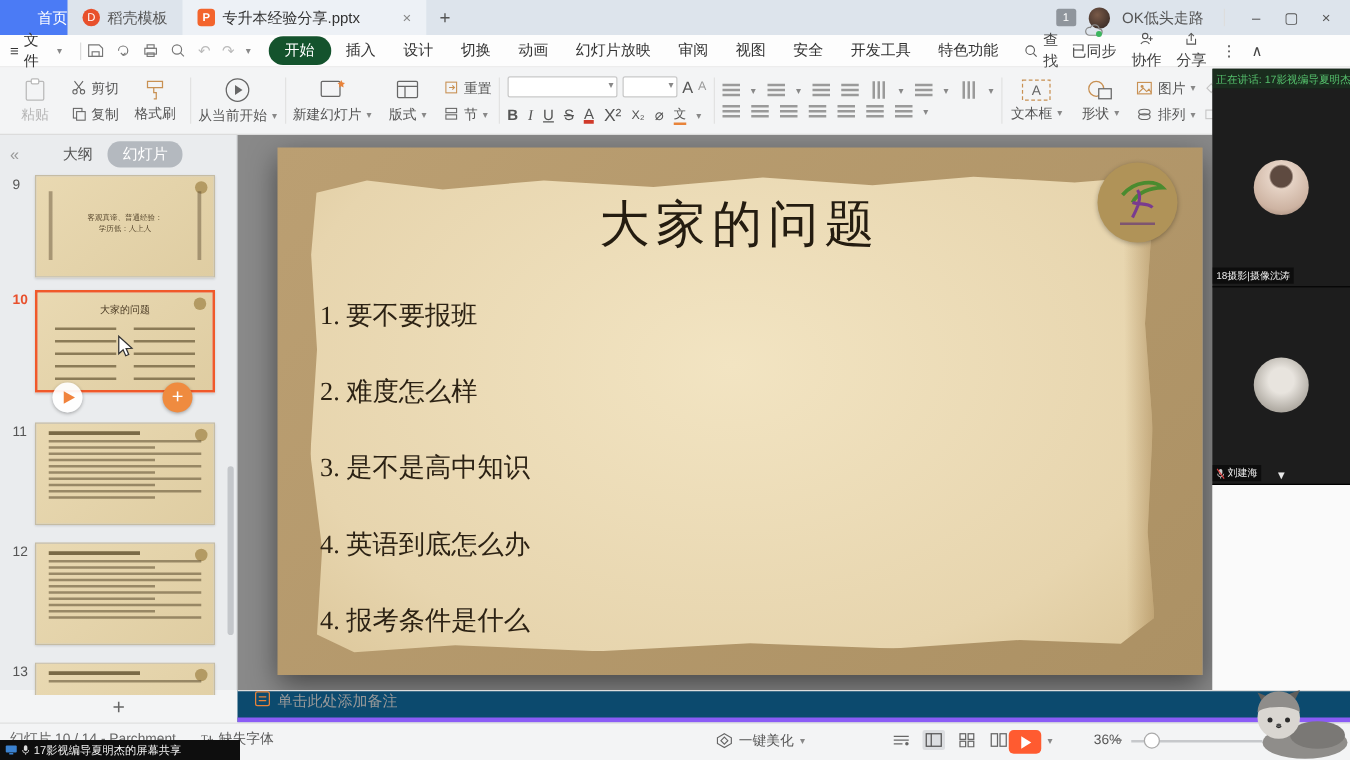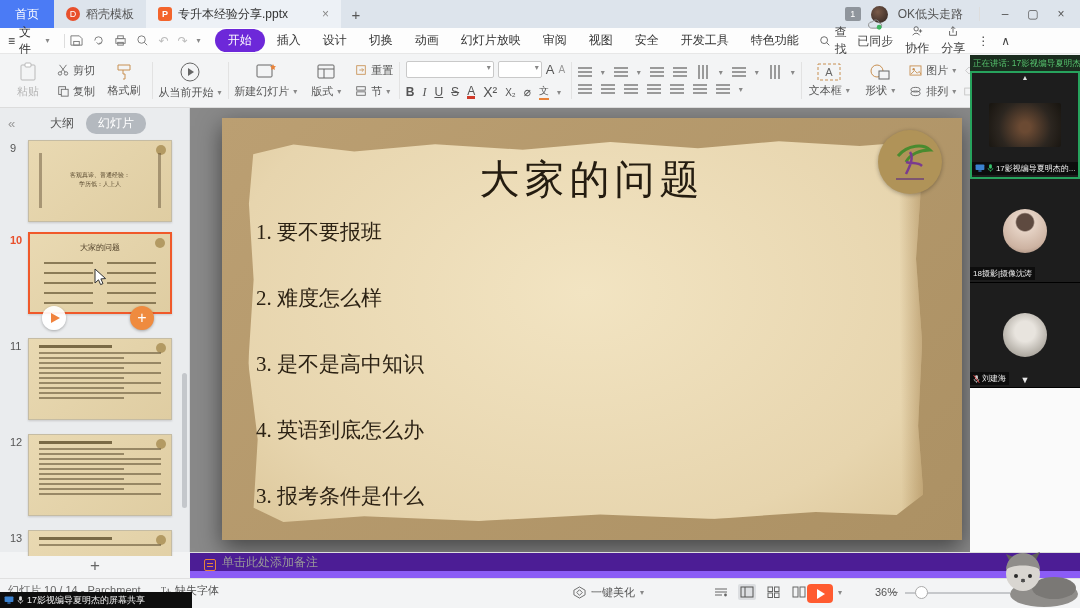--- a/index.html
+++ b/index.html
@@ -2,42 +2,42 @@
 <html><head>
 <meta charset="utf-8">
 <style>
   * { margin:0; padding:0; box-sizing:border-box; }
   html,body { width:1080px; height:608px; overflow:hidden; }
   body { font-family:"Liberation Sans",sans-serif; font-size:12px; color:#444; background:#fff; }
   #app { position:relative; width:1080px; height:608px; overflow:hidden; background:#f3f4f5; }
 
   
   .titlebar { position:absolute; left:0; top:0; width:1080px; height:28px; background:#dde4ec; display:flex; align-items:center; }
-  .home-tab { width:54px; height:28px; background:#4b7bf5; color:#fff; display:flex; align-items:center; justify-content:center; font-size:12px; }
+  .home-tab { width:54px; height:28px; background:#4b7bf5; color:#fff; display:flex; align-items:center; justify-content:flex-end; font-size:12px; }
   .tab { height:28px; display:flex; align-items:center; gap:6px; padding:0 12px; font-size:12px; color:#555; }
   .tab.doc { background:#edf1f6; color:#333; width:195px; }
   .flame { width:14px; height:14px; border-radius:50%; background:#e8502c; color:#fff; font-size:9px; display:flex; align-items:center; justify-content:center; }
   .pptico { width:14px; height:14px; border-radius:3px; background:#f3642c; color:#fff; font-size:9px; font-weight:bold; display:flex; align-items:center; justify-content:center; }
   .tab-close { margin-left:auto; color:#888; font-size:12px; }
   .newtab { width:30px; text-align:center; color:#555; font-size:15px; }
   .tb-right { margin-left:auto; display:flex; align-items:center; gap:10px; padding-right:10px; }
   .badge1 { min-width:16px; height:14px; background:#8f959c; color:#fff; font-size:9px; display:flex; align-items:center; justify-content:center; border-radius:2px; padding:0 2px; }
   .avatar { width:17px; height:17px; border-radius:50%; background:radial-gradient(circle at 40% 35%,#7a5a48,#2c2220); }
   .uname { color:#555; }
   .winbtn { color:#555; font-size:12px; width:18px; text-align:center; }
 
   
   .menubar { position:absolute; left:0; top:28px; width:1080px; height:26px; background:#fdfdfd; border-bottom:1px solid #e7e7e7; display:flex; align-items:center; }
   .menubar .file { display:flex; align-items:center; gap:4px; padding:0 8px; color:#333; }
   .vsep { width:1px; height:14px; background:#ddd; margin:0 6px; }
   .qicons { display:flex; align-items:center; gap:9px; color:#666; }
   .qicons .dim { color:#bbb; }
   .rtabs { display:flex; align-items:center; gap:2px; margin-left:14px; }
   .rtab { padding:3px 10px; color:#333; font-size:12px; white-space:nowrap; }
-  .rtab.active { background:#6d28d9; color:#fff; border-radius:12px; padding:3px 13px; }
+  .rtab.active { background:#14532d; color:#fff; border-radius:12px; padding:3px 13px; }
   .findbox { display:flex; align-items:center; gap:4px; margin-left:10px; color:#444; }
   .mb-right { margin-left:auto; display:flex; align-items:center; gap:12px; padding-right:70px; color:#444; }
   .mb-right .it { display:flex; align-items:center; gap:3px; white-space:nowrap;flex-direction:column; }
   .caret { font-size:8px; color:#888; }
 
   
   .ribbon { position:absolute; left:0; top:54px; width:1080px; height:54px; background:#f3f4f5; border-bottom:1px solid #dcdcdc; display:flex; align-items:stretch; }
   .rgroup { display:flex; align-items:center; padding:4px 6px; gap:7px; }
   .gsep { width:1px; background:#e2e2e2; margin:8px 0; }
   .bigbtn { display:flex; flex-direction:column; align-items:center; justify-content:center; gap:2px; font-size:11px; color:#555; min-width:44px; }
@@ -88,25 +88,25 @@
 
   
   .canvas { position:absolute; left:190px; top:108px; width:780px; height:444px; background:#898989; overflow:hidden; }
   .canvas-right { position:absolute; left:970px; top:388px; width:110px; height:164px; background:#fafafa; }
   .slide { position:absolute; left:32px; top:10px; width:740px; height:422px; background:linear-gradient(135deg,#bb9f72,#ac9164); box-shadow:0 8px 22px rgba(0,0,0,.5); }
   .parch { position:absolute; left:26px; right:40px; top:22px; bottom:20px; background:radial-gradient(ellipse at 50% 40%,#f2e4c2,#e7d5ae 75%,#ddc89c); transform:rotate(-.5deg); clip-path:polygon(1% 3%,7% .5%,16% 2.5%,28% .8%,41% 2.4%,54% .6%,67% 2.4%,79% .8%,91% 2.2%,99% 1.2%,100% 14%,99.2% 32%,100% 54%,99.3% 76%,100% 94%,96% 99.4%,84% 98.4%,69% 100%,52% 98.6%,34% 100%,17% 98.5%,5% 99.8%,.6% 96%,1.3% 78%,0 58%,.9% 36%,.3% 16%); box-shadow:0 2px 6px rgba(60,40,10,.35); }
   .parch::after { content:""; position:absolute; right:0; top:0; bottom:0; width:22px; background:linear-gradient(to right,rgba(150,110,50,0),rgba(140,100,45,.38)); }
   .slide-title { position:absolute; left:0; right:0; top:34px; text-align:center; font-family:"Liberation Serif","DejaVu Serif",serif; font-size:40px; letter-spacing:5px; color:#241c10; }
   .qcols { position:absolute; left:34px; right:52px; top:100px; bottom:30px; display:flex; }
   .qcol { display:flex; flex-direction:column; justify-content:space-between; font-family:"Liberation Serif","DejaVu Serif",serif; font-size:21px; color:#2c2214; }
-  .qcol.l { width:44%; } .qcol.r { width:56%; }
+  .qcol.l { width:44%;margin-top:20px; } .qcol.r { width:56%; }
   .logo { position:absolute; right:20px; top:12px; width:64px; height:64px; border-radius:50%; background:#b09358; box-shadow:0 1px 4px rgba(0,0,0,.3); display:flex; align-items:center; justify-content:center; }
 
   
-  .notes { position:absolute; left:190px; top:552px; width:890px; height:26px; background:#4c1d95; border-top:1px solid #ddd; border-bottom:7px solid #8b5cf6; display:flex; align-items:flex-end; gap:6px; padding-left:14px; color:#999; }
+  .notes { position:absolute; left:190px; top:552px; width:890px; height:26px; background:#0c4a6e; border-top:1px solid #ddd; border-bottom:4px solid #8b5cf6; display:flex; align-items:flex-start; gap:6px; padding-left:14px; color:#999; }
   .noteico { width:12px; height:12px; border:1px solid #e8833a; border-radius:2px; position:relative; }
   .noteico::after { content:""; position:absolute; left:2px; top:3px; width:6px; height:1px; background:#e8833a; box-shadow:0 3px 0 #e8833a; }
 
   
   .statusbar { position:absolute; left:0; top:578px; width:1080px; height:30px; background:#f3f4f5; border-top:1px solid #e0e0e0; font-size:11px; color:#666; }
   .sb-left { position:absolute; left:8px; top:4px; white-space:nowrap; }
   .missing { position:absolute; left:160px; top:4px; display:flex; gap:4px; align-items:center; color:#555; }
   .beautify { position:absolute; left:573px; top:6px; display:flex; gap:5px; align-items:center; color:#555; }
   .views { position:absolute; left:712px; top:5px; display:flex; gap:8px; align-items:center; }
   .vico { width:18px; height:16px; display:flex; align-items:center; justify-content:center; border-radius:2px; }
@@ -597,21 +597,21 @@
   <div class="canvas">
     <div class="slide">
       <div class="parch"></div>
       <div class="slide-title">大家的问题</div>
       <div class="qcols">
         <div class="qcol l">
           <div>1. 要不要报班</div>
           <div>2. 难度怎么样</div>
           <div>3. 是不是高中知识</div>
           <div>4. 英语到底怎么办</div>
-          <div>3. 报考条件是什么</div>
+          <div>4. 报考条件是什么</div>
         </div>
       </div>
       <div class="logo">
         <svg width="52" height="52" viewBox="0 0 52 52">
           <path d="M14 20 C 24 8, 40 8, 46 14 C 36 14, 26 18, 22 26" fill="none" stroke="#4a8b2f" stroke-width="3"></path>
           <path d="M26 16 C 30 22, 26 30, 22 38 M22 26 C 28 28, 34 26, 38 30" fill="none" stroke="#7a3b8f" stroke-width="2.5"></path>
           <rect x="12" y="42" width="28" height="2" fill="#6a3a7a" opacity=".7"></rect>
         </svg>
       </div>
     </div>
@@ -693,36 +693,20 @@
         <rect x="3" y="1" width="4" height="6.5" rx="2" fill="#ddd"></rect>
         <path d="M1.5 6.5 a3.5 3.5 0 0 0 7 0" stroke="#ddd" fill="none"></path>
         <line x1="5" y1="10" x2="5" y2="12" stroke="#ddd"></line>
       </svg>
     <span>17影视编导夏明杰的屏幕共享</span>
   </div>
 
   <div class="meet">
     <div class="meet-head">正在讲话: 17影视编导夏明杰:</div>
 
-    <div class="tile speaking">
-      <span class="uparrow">▲</span>
-      <div class="vframe"></div>
-      <div class="plabel">
-        <svg width="10" height="8" viewBox="0 0 12 10">
-            <rect x="0.5" y="0.5" width="11" height="7" rx="1" fill="#3b82d0"></rect>
-            <rect x="4" y="8" width="4" height="1.5" fill="#3b82d0"></rect>
-          </svg>
-        <svg width="7" height="10" viewBox="0 0 10 13">
-            <rect x="3" y="1" width="4" height="6.5" rx="2" fill="#35c06a"></rect>
-            <path d="M1.5 6.5 a3.5 3.5 0 0 0 7 0" stroke="#35c06a" fill="none"></path>
-            <line x1="5" y1="10" x2="5" y2="12" stroke="#35c06a"></line>
-          </svg>
-        <span>17影视编导夏明杰的...</span>
-      </div>
-    </div>
 
 
 
     <div class="tile">
       <div class="pav a4"></div>
       <div class="plabel">
         <span>18摄影|摄像沈涛</span>
       </div>
     </div>
 

